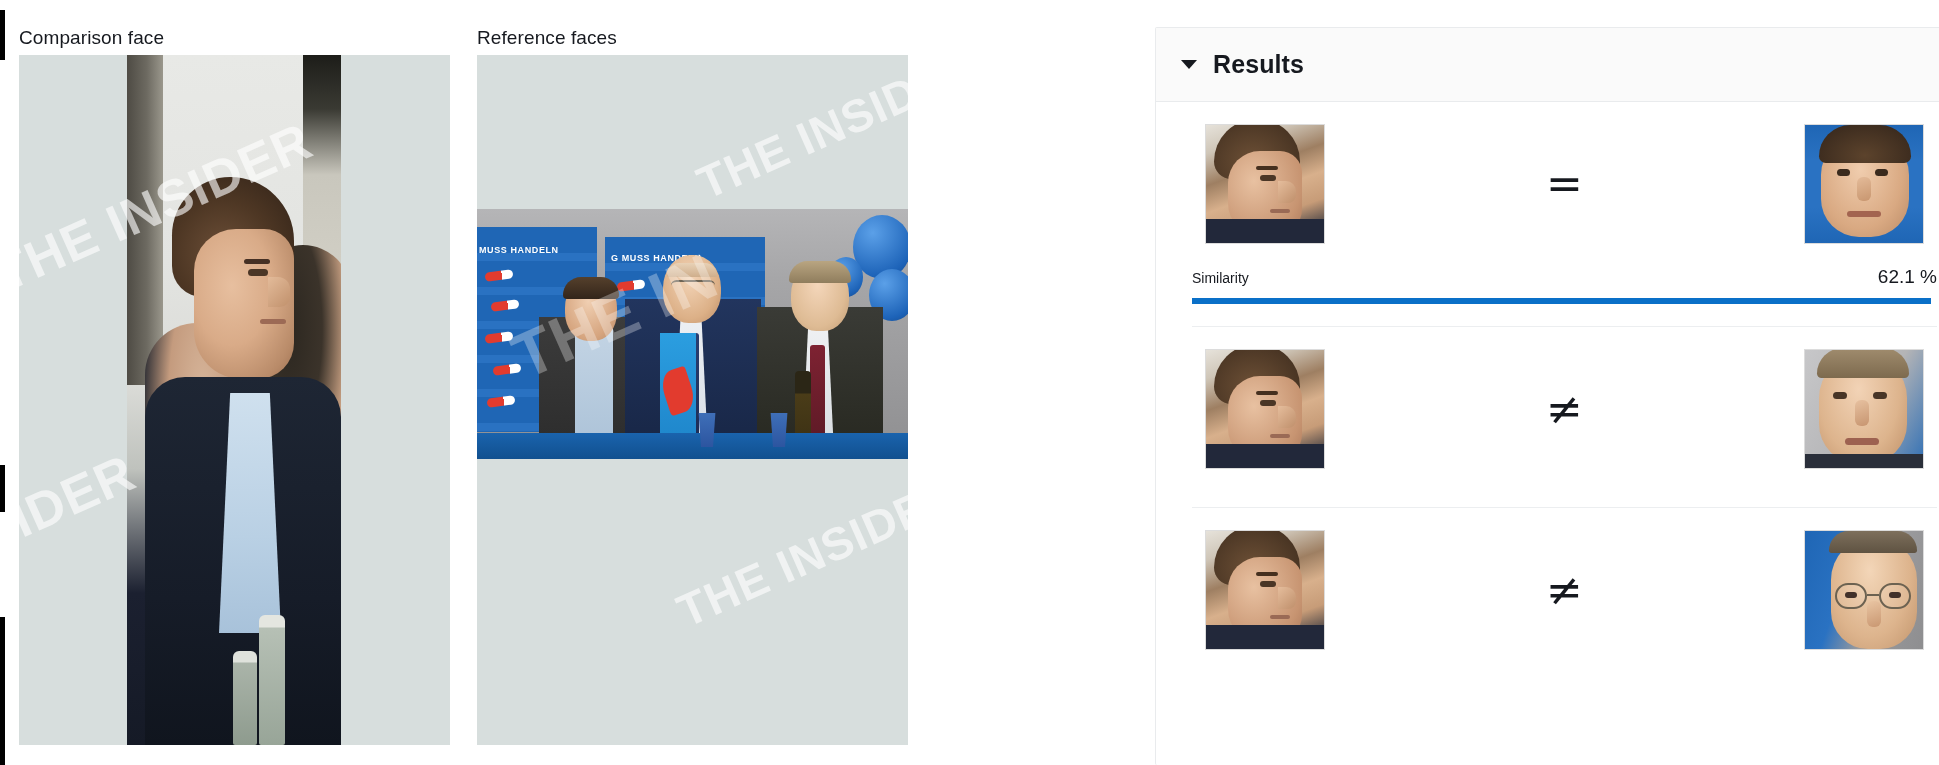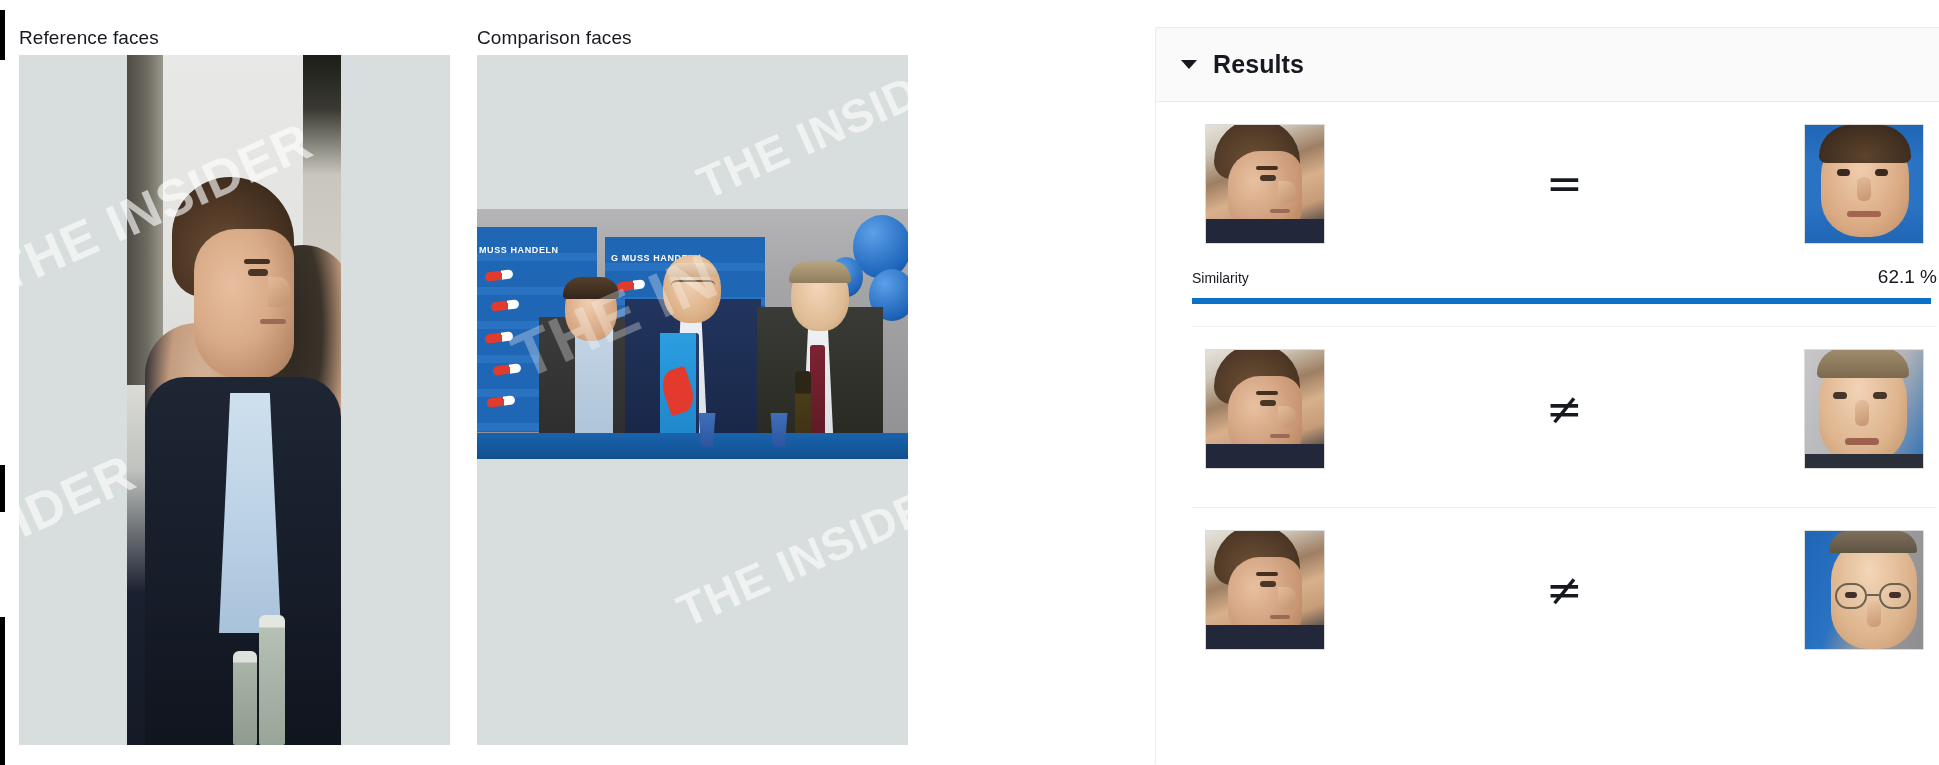--- a/index.html
+++ b/index.html
@@ -311,21 +311,21 @@
 <body>
 
 <div class="screen">
 
   <div class="edge-strip">
     <div class="gap1"></div>
       <div class="gap2"></div>
       <div class="gap3"></div>
   </div>
 
-  <div class="col-label" id="label-reference">Reference faces</div>
+  <div class="col-label" id="label-reference">Comparison face</div>
 
   <div class="img-panel" id="panel-reference">
     <div class="ref-photo">
       <div class="wallpanel"></div>
       <div class="wallpanel2"></div>
       <div class="head-bg-r"></div>
       <div class="head-bg-l"></div>
       <div class="head-main">
         <div class="hair"></div>
         <div class="face"></div>
@@ -337,21 +337,21 @@
       <div class="lapel"></div>
       <div class="suit"></div>
       <div class="shirt"></div>
       <div class="bottle1"></div>
       <div class="bottle2"></div>
     </div>
     <div class="wm" style="left:-36px; top:122px; font-size:52px;">THE INSIDER</div>
     <div class="wm" style="left:-44px; top:418px; font-size:52px;">SIDER</div>
   </div>
 
-  <div class="col-label" id="label-comparison">Comparison faces</div>
+  <div class="col-label" id="label-comparison">Reference faces</div>
 
   <div class="img-panel" id="panel-comparison">
     <div class="cmp-photo">
       <div class="bgwall"></div>
       <div class="banner-l"></div>
       <div class="banner-r"></div>
       <div class="banner-txt" style="left:2px; top:36px;">MUSS HANDELN</div>
       <div class="banner-txt" style="left:134px; top:44px;">G MUSS HANDELN</div>
       <div class="logo-d" style="left:8px; top:62px;"></div>
       <div class="logo-d" style="left:14px; top:92px;"></div>

